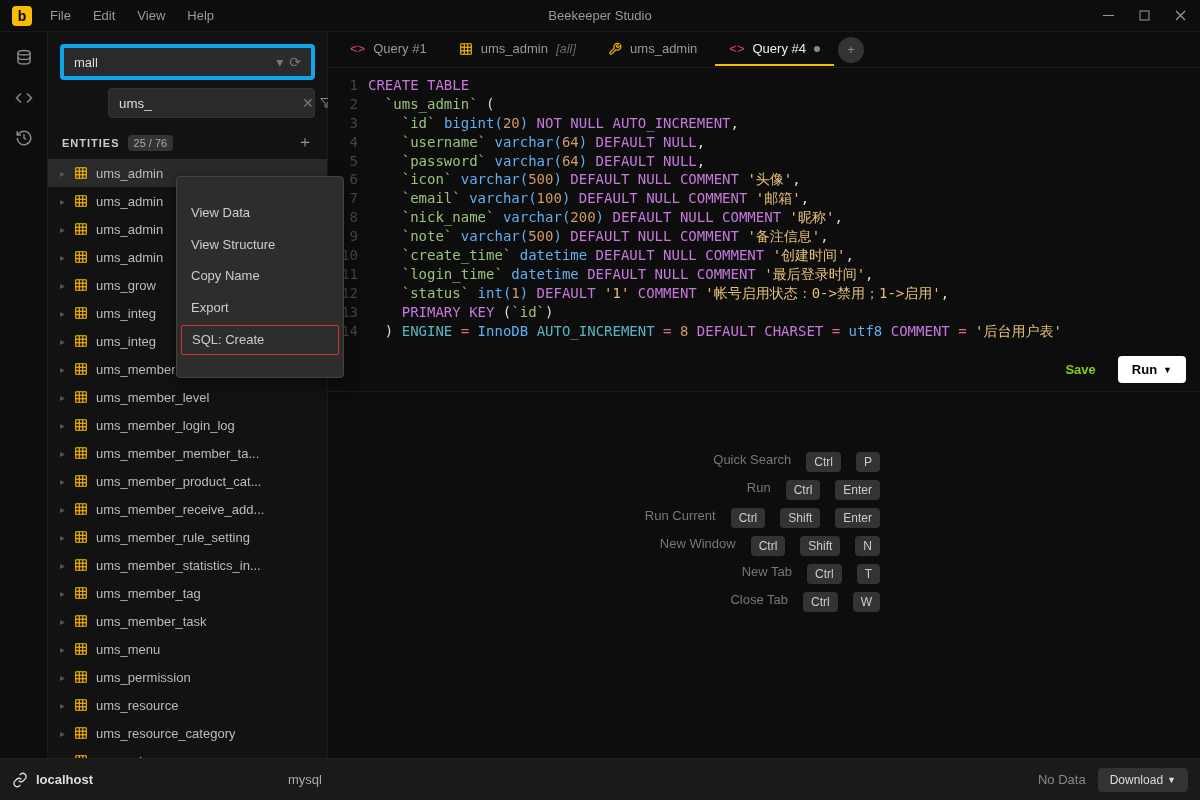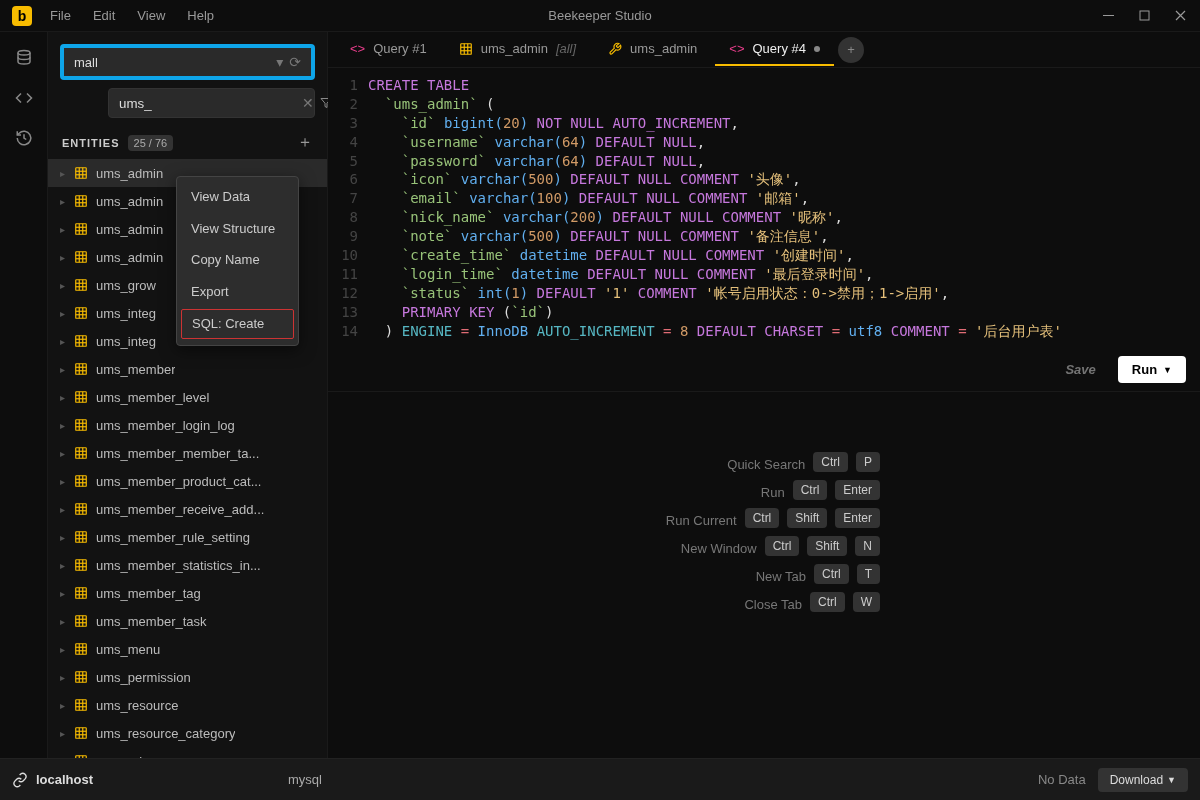--- a/index.html
+++ b/index.html
@@ -46,31 +46,31 @@
 .codelines { flex:1; white-space:pre; color:#ddd; }
 .kw { color:#c678dd; }
 .bt { color:#98c379; }
 .ty { color:#61afef; }
 .nm { color:#d19a66; }
 .cm { color:#e5c07b; }
 .eng { color:#56b6c2; }
 .eq { color:#e06c75; }
 .actions { display:flex; justify-content:flex-end; padding:8px 14px; gap:8px; border-bottom:1px solid #1a1a1a; }
 .btn { padding:6px 14px; border-radius:4px; cursor:pointer; font-weight:600; font-size:13px; }
-.btn-save { color:#737373;font-style:italic; }
+.btn-save { color:#84cc16; }
 .btn-run { background:#fff; color:#000; display:flex; align-items:center; gap:6px; }
 .shortcuts { flex:1; display:flex; flex-direction:column; align-items:flex-end; justify-content:flex-start; padding:60px 320px 0 0; gap:8px; }
-.scrow { display:flex; align-items:flex-end; gap:8px; }
+.scrow { display:flex; align-items:flex-start; gap:15px; }
 .sclabel { color:#777; width:110px; text-align:right; }
 .key { background:#333; color:#ccc; border-radius:4px; padding:3px 8px; font-size:12px; }
 .statusbar { height:42px; background:#1a1a1a; display:flex; align-items:center; padding:0 12px; border-top:1px solid #222; }
 .sb-left { display:flex; align-items:center; gap:8px; color:#ddd; }
 .sb-right { margin-left:auto; display:flex; align-items:center; gap:12px; color:#888; }
 .dlbtn { background:#333; color:#ddd; padding:5px 12px; border-radius:4px; cursor:pointer; font-size:12px; display:flex; align-items:center; gap:4px; }
-.ctxmenu { position:absolute; background:#2d2d2d; border:1px solid #444; border-radius:4px; box-shadow:0 4px 16px rgba(0,0,0,0.5); padding:4px 0; width:123px; z-index:100; }
+.ctxmenu { position:absolute; background:#2d2d2d; border:1px solid #444; border-radius:4px; box-shadow:0 4px 16px rgba(0,0,0,0.5); padding:20px 0; width:168px; z-index:100; }
 .ctxitem { padding:8px 14px; color:#ccc; cursor:pointer; font-size:13px; line-height:1.2; }
 .ctxitem.hl { border:1.5px solid #cc3333; margin:2px 4px; padding:6px 10px; border-radius:2px; }
 .sub { color:#666; font-style:italic; }
 svg { display:block; }
 </style>
 </head>
 <body>
 
 <div class="titlebar">
   <div class="logo">b</div>

